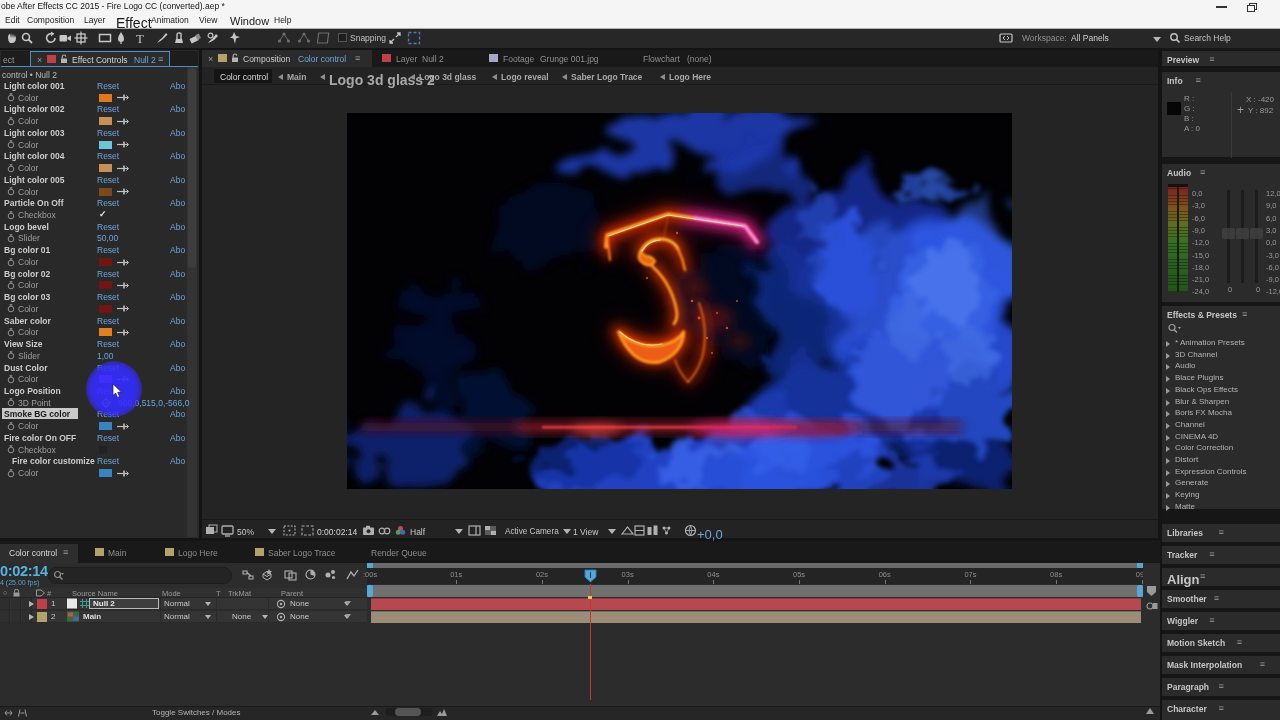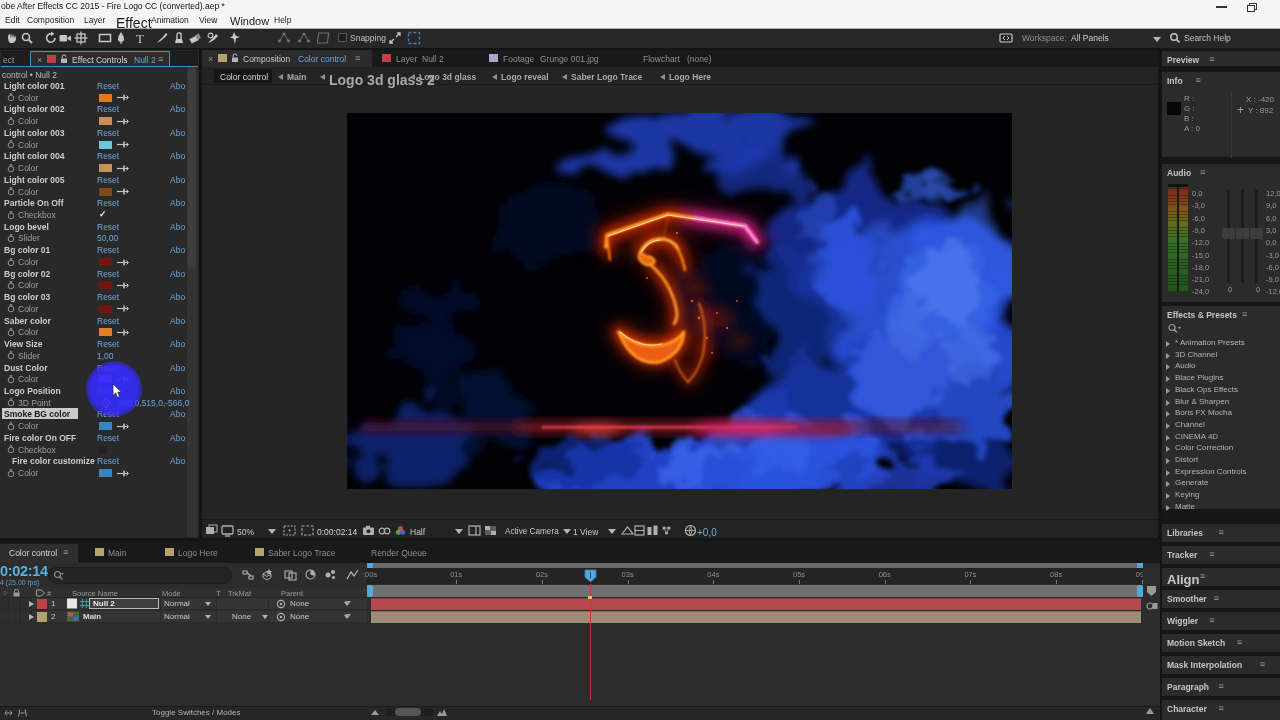--- a/index.html
+++ b/index.html
@@ -741,21 +741,21 @@
       <circle cx="6.5" cy="9" r="1.5" fill="#b0b0b0"></circle>
       <path d="M4 4 L9 4 L6.5 9 Z" fill="none" stroke="#b0b0b0" stroke-width="0.8"></path>
     </svg>
   </div>
 <div class="ab" style="left:684px;top:524px;width:13px;height:13px;">
     <svg width="13" height="13" viewBox="0 0 13 13">
       <circle cx="6.5" cy="6.5" r="5" fill="none" stroke="#b0b0b0" stroke-width="1.2"></circle>
       <path d="M1.5 6.5 H11.5 M6.5 1.5 Q9.5 6.5 6.5 11.5 Q3.5 6.5 6.5 1.5" fill="none" stroke="#b0b0b0" stroke-width="0.9"></path>
     </svg>
   </div>
-<div class="ab t" style="left:697px;top:527px;font-size:10px;color:#6ea5d9;font-weight:normal;">+0,0</div>
+<div class="ab t" style="left:697px;top:527px;font-size:13px;color:#6ea5d9;font-weight:normal;">+0,0</div>
 <div class="ab" style="left:1162px;top:48px;width:118px;height:672px;background:#161616;"></div>
 <div class="ab" style="left:1162px;top:51px;width:118px;height:15px;background:#2b2b2b;"></div>
 <div class="ab t" style="left:1167px;top:55px;font-size:8.5px;color:#c6c6c6;font-weight:bold;">Preview</div>
 <div class="ab t" style="left:1209.2px;top:54px;font-size:9px;color:#9a9a9a;font-weight:normal;">≡</div>
 <div class="ab" style="left:1162px;top:72px;width:118px;height:85px;background:#2b2b2b;"></div>
 <div class="ab t" style="left:1167px;top:76px;font-size:8.5px;color:#c6c6c6;font-weight:bold;">Info</div>
 <div class="ab t" style="left:1195.4px;top:75px;font-size:9px;color:#9a9a9a;font-weight:normal;">≡</div>
 <div class="ab" style="left:1162px;top:164px;width:118px;height:138px;background:#2b2b2b;"></div>
 <div class="ab t" style="left:1167px;top:168px;font-size:8.5px;color:#c6c6c6;font-weight:bold;">Audio</div>
 <div class="ab t" style="left:1200.0px;top:167px;font-size:9px;color:#9a9a9a;font-weight:normal;">≡</div>

